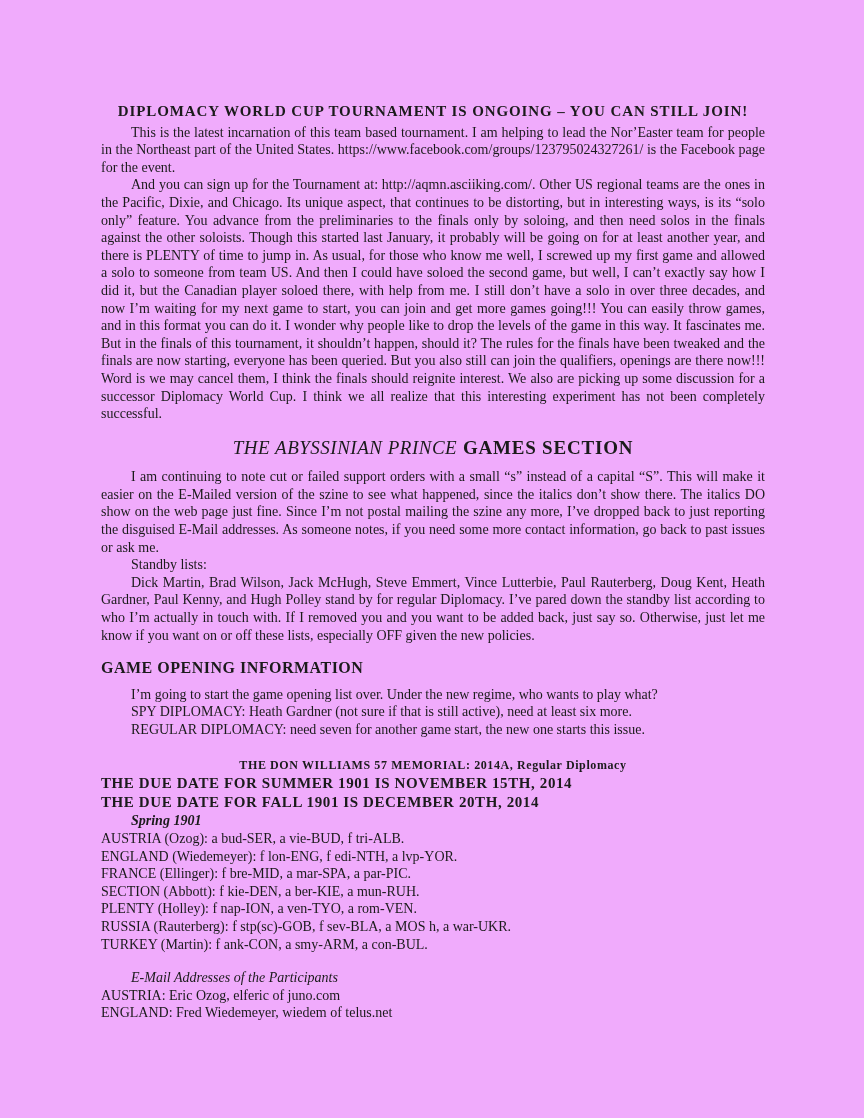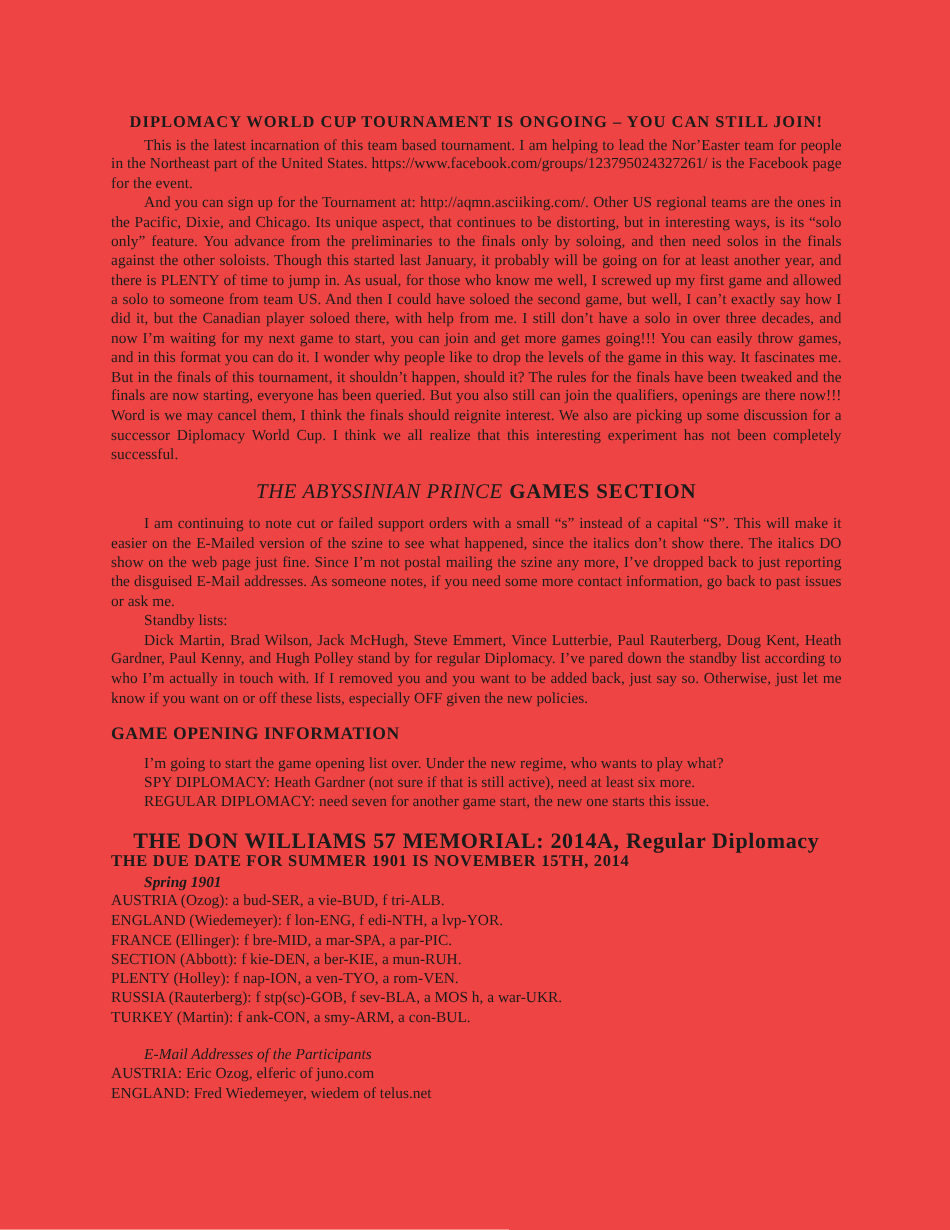--- a/index.html
+++ b/index.html
@@ -4,21 +4,21 @@
 <style>
   html, body {
     margin: 0;
     padding: 0;
     background: #ffffff;
   }
   .page {
     width: 864px;
     height: 1118px;
     box-sizing: border-box;
-    background: #ef4444;
+    background: #f0abfc;
     color: #1b1b1b;
     font-family: "Liberation Serif", serif;
     font-size: 14px;
     line-height: 17.6px;
     padding: 103px 99px 0 101px;
     overflow: hidden;
   }
   .main-title {
     font-size: 15px;
     font-weight: bold;
@@ -45,21 +45,21 @@
   .opening-head {
     text-align: left;
     font-size: 16px;
     font-weight: bold;
     letter-spacing: 0.5px;
     margin: 15px 0 9px 0;
   }
   .memorial-title {
     text-align: center;
     font-weight: bold;
-    font-size: 20px;
+    font-size: 12px;
     letter-spacing: 0.6px;
     margin: 18px 0 0 0;
   }
   .due-line {
     font-weight: bold;
     font-size: 15px;
     letter-spacing: 0.6px;
     margin: 1px 0 0 0;
   }
   .season {
@@ -89,20 +89,21 @@
   <div class="line indent">Standby lists:</div>
   <p class="body">Dick Martin, Brad Wilson, Jack McHugh, Steve Emmert, Vince Lutterbie, Paul Rauterberg, Doug Kent, Heath Gardner, Paul Kenny, and Hugh Polley stand by for regular Diplomacy. I’ve pared down the standby list according to who I’m actually in touch with. If I removed you and you want to be added back, just say so. Otherwise, just let me know if you want on or off these lists, especially OFF given the new policies.</p>
 
   <h2 class="opening-head">GAME OPENING INFORMATION</h2>
   <div class="line indent">I’m going to start the game opening list over. Under the new regime, who wants to play what?</div>
   <div class="line indent">SPY DIPLOMACY: Heath Gardner (not sure if that is still active), need at least six more.</div>
   <div class="line indent">REGULAR DIPLOMACY: need seven for another game start, the new one starts this issue.</div>
 
   <h2 class="memorial-title">THE DON WILLIAMS 57 MEMORIAL: 2014A, Regular Diplomacy</h2>
   <div class="due-line">THE DUE DATE FOR SUMMER 1901 IS NOVEMBER 15TH, 2014</div>
+  <div class="due-line">THE DUE DATE FOR FALL 1901 IS DECEMBER 20TH, 2014</div>
 
   <div class="season">Spring 1901</div>
   <div class="line">AUSTRIA (Ozog): a bud-SER, a vie-BUD, f tri-ALB.</div>
   <div class="line">ENGLAND (Wiedemeyer): f lon-ENG, f edi-NTH, a lvp-YOR.</div>
   <div class="line">FRANCE (Ellinger): f bre-MID, a mar-SPA, a par-PIC.</div>
   <div class="line">SECTION (Abbott): f kie-DEN, a ber-KIE, a mun-RUH.</div>
   <div class="line">PLENTY (Holley): f nap-ION, a ven-TYO, a rom-VEN.</div>
   <div class="line">RUSSIA (Rauterberg): f stp(sc)-GOB, f sev-BLA, a MOS h, a war-UKR.</div>
   <div class="line">TURKEY (Martin): f ank-CON, a smy-ARM, a con-BUL.</div>
 

